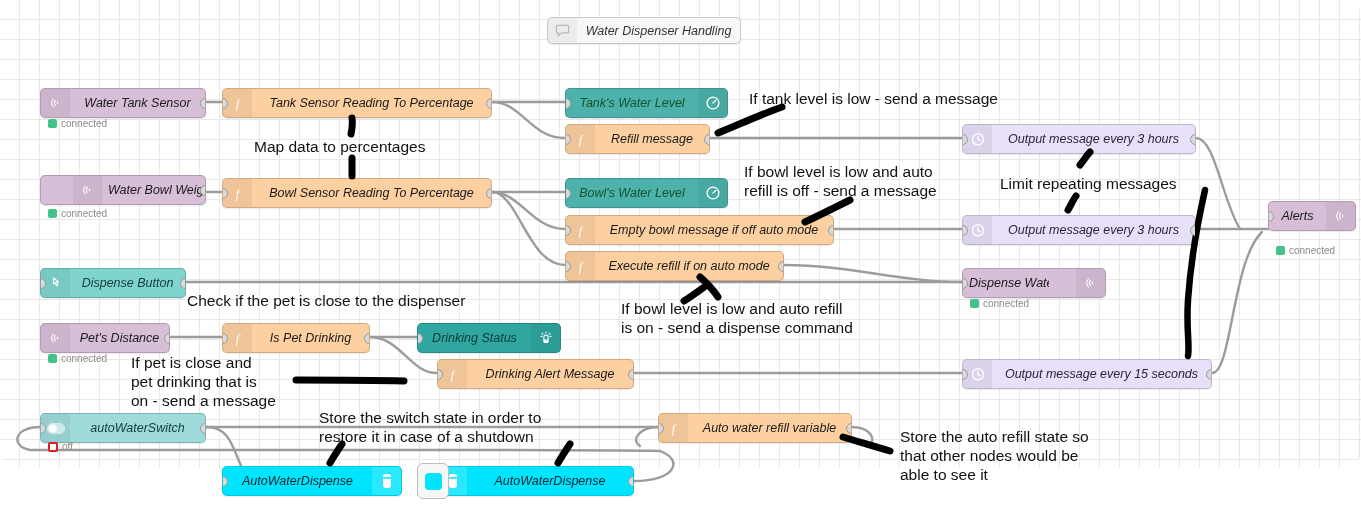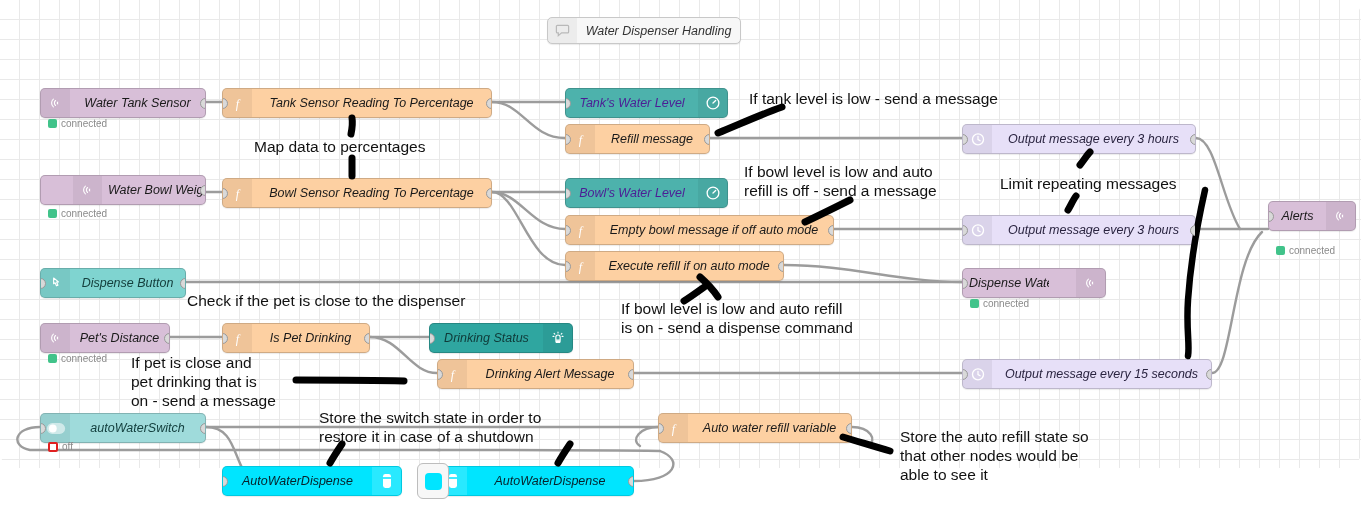--- a/index.html
+++ b/index.html
@@ -49,21 +49,21 @@
     background:rgba(0,0,0,0.055);
     flex:none;
   }
   .icon-box.right{order:2;}
   .icon-box svg{display:block;}
 
   
   .n-mqtt-in{background:#d8bfd8;}
   .n-mqtt-out{background:#d8bfd8;}
   .n-func{background:#f3b567;background:#fdd0a2;}
-  .n-gauge{background:#4db2ac;color:#4c1d95;}
+  .n-gauge{background:#4db2ac;color:#14532d;}
   .n-btn{background:#7fd4d0;color:#15403e;}
   .n-led{background:#2fa6a0;color:#0f3a38;}
   .n-delay{background:#e7e0f8;color:#2a2440;}
   .n-switch{background:#9fdbdb;color:#14403f;}
   .n-cyan{background:#00e5ff;color:#06222b;border-color:rgba(0,0,0,0.12);}
   .n-comment{background:#f7f7f7;border:1px solid #c8c8c8;color:#333;}
 
   .port{
     position:absolute;
     width:11px;height:11px;
@@ -313,21 +313,21 @@
     <span class="icon-box">
       <svg width="13" height="15" viewBox="0 0 12 16">
           <text x="6" y="12.5" font-size="13" font-family="Liberation Serif, serif" font-style="italic" fill="#fff" text-anchor="middle">f</text>
         </svg>
     </span>
     <span class="lbl">Is Pet Drinking</span>
     <span class="port" style="left:-6px;top:9px;"></span>
     <span class="port" style="right:-6px;top:9px;"></span>
   </div>
 
-  <div class="node n-led" style="left:429px;top:323px;width:144px;">
+  <div class="node n-led" style="left:417px;top:323px;width:144px;">
     <span class="lbl">Drinking Status</span>
     <span class="icon-box right">
       <svg width="16" height="16" viewBox="0 0 18 18">
           <g fill="none" stroke="#fff" stroke-width="1.3" stroke-linecap="round">
             <path d="M6.6 11.4V8a2.4 2.4 0 0 1 4.8 0v3.4z"></path>
             <path d="M6.4 12.6h5.2M7 14h4"></path>
             <path d="M3.4 7.2h1M13.6 7.2h1M4.6 3.8l.8.8M13.4 3.8l-.8.8M9 2.4v1"></path>
           </g>
         </svg>
     </span>

